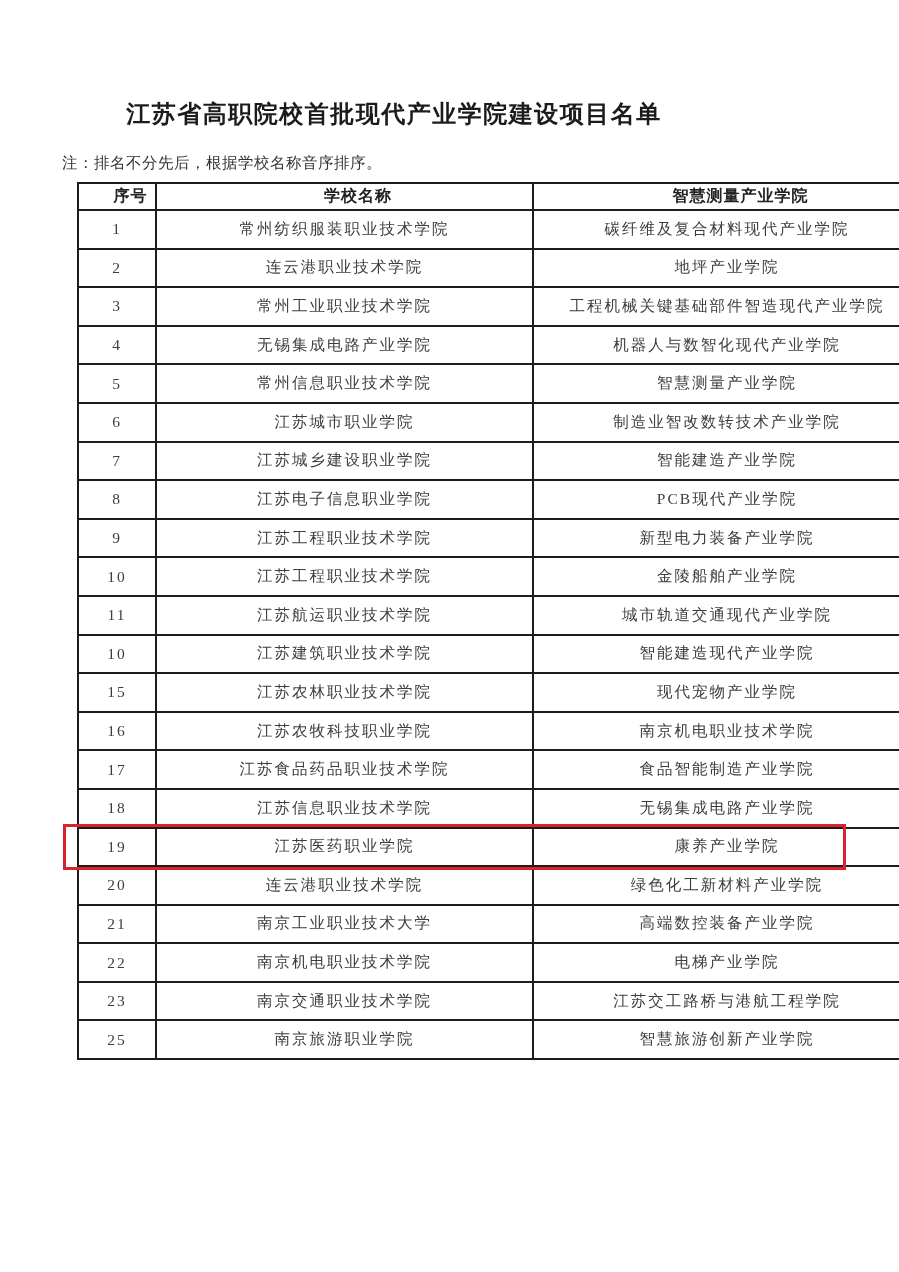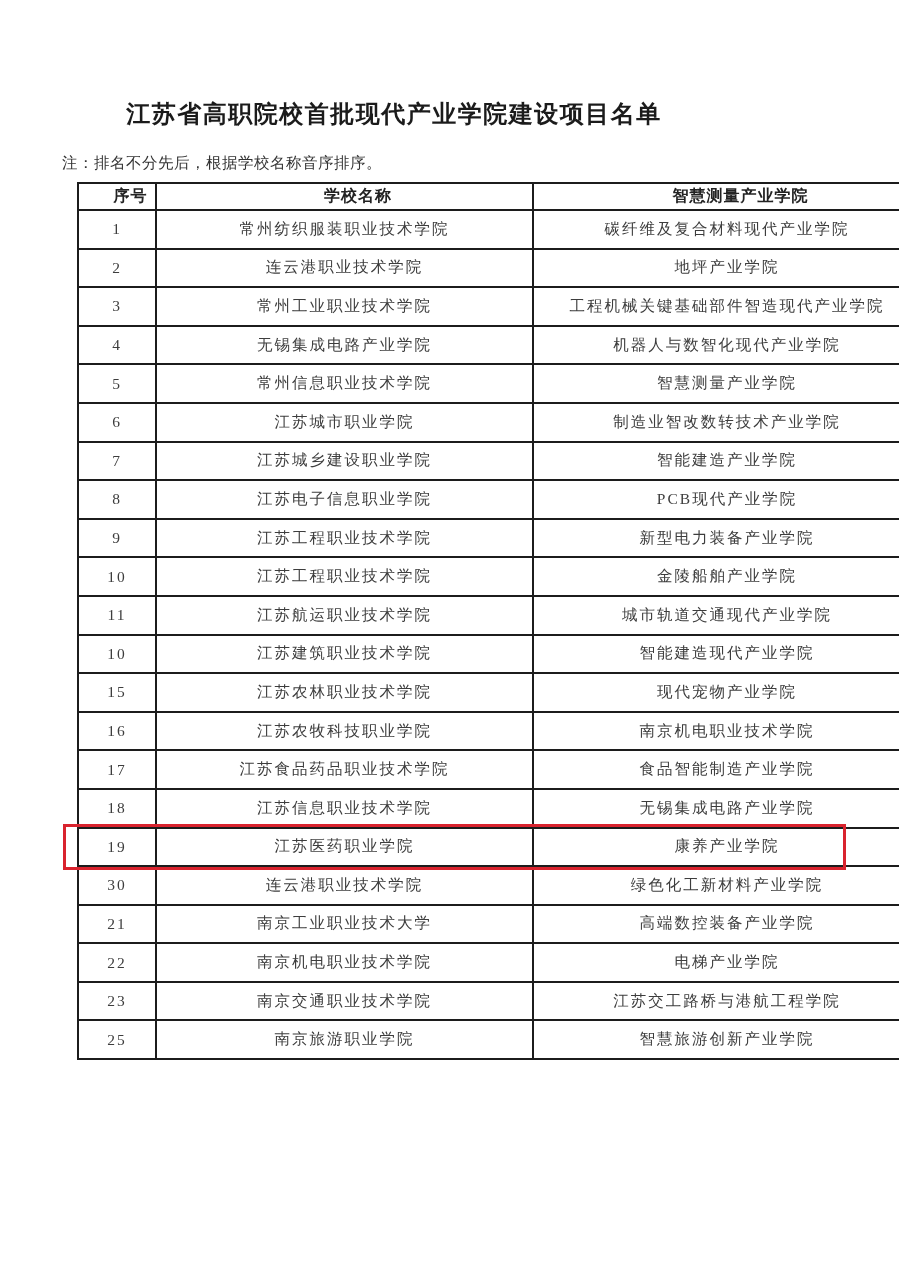--- a/index.html
+++ b/index.html
@@ -175,21 +175,21 @@
     <td class="cell-no">18</td>
     <td>江苏信息职业技术学院</td>
     <td>无锡集成电路产业学院</td>
   </tr>
         <tr>
     <td class="cell-no">19</td>
     <td>江苏医药职业学院</td>
     <td>康养产业学院</td>
   </tr>
         <tr>
-    <td class="cell-no">30</td>
+    <td class="cell-no">20</td>
     <td>连云港职业技术学院</td>
     <td>绿色化工新材料产业学院</td>
   </tr>
         <tr>
     <td class="cell-no">21</td>
     <td>南京工业职业技术大学</td>
     <td>高端数控装备产业学院</td>
   </tr>
         <tr>
     <td class="cell-no">22</td>

